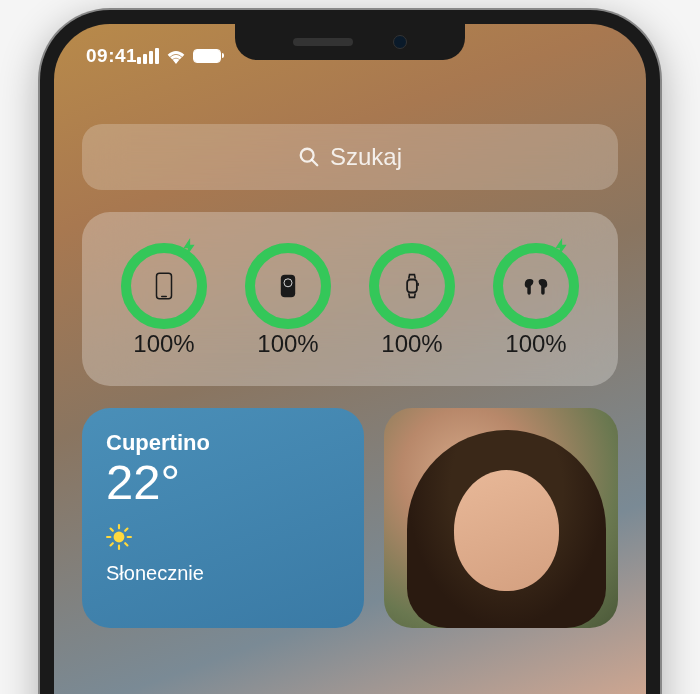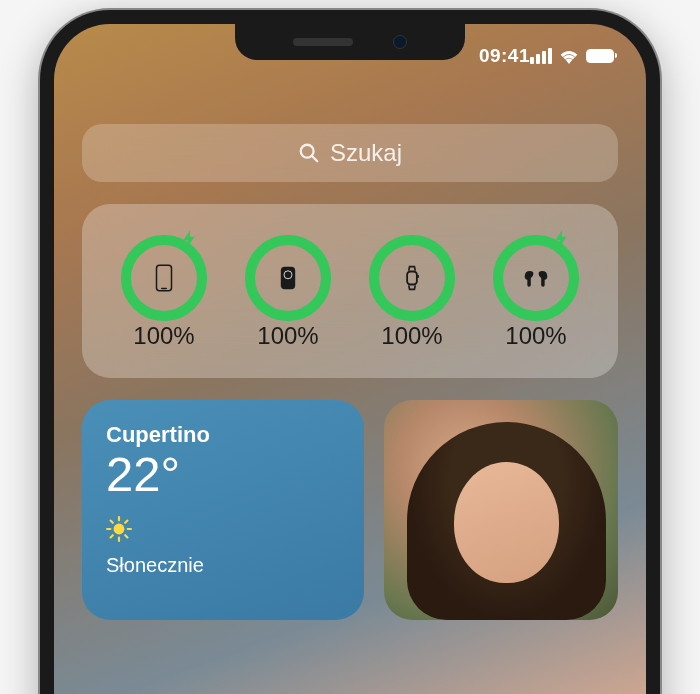--- a/index.html
+++ b/index.html
@@ -59,21 +59,21 @@
       border-radius: 50%;
       border: 1px solid #333;
     }
     .status-bar {
       position: absolute;
       top: 0;
       left: 0;
       right: 0;
       height: 50px;
       display: flex;
-      justify-content: flex-end;
+      justify-content: flex-start;
       align-items: center;
       padding: 14px 32px 0;
       color: #fff;
       font-weight: 600;
       font-size: 19px;
       z-index: 50;
     }
     .status-time { letter-spacing: 0.5px; }
     .status-icons { display: flex; gap: 7px; align-items: center; }
     .signal-bars { display: flex; gap: 2px; align-items: flex-end; }
@@ -86,21 +86,21 @@
 
     .content {
       position: absolute;
       top: 100px;
       left: 0;
       right: 0;
       padding: 0 28px;
     }
     .search-bar {
       width: 100%;
-      height: 58px;
+      height: 66px;
       background: rgba(255,255,255,0.22);
       backdrop-filter: blur(20px);
       border-radius: 20px;
       display: flex;
       align-items: center;
       justify-content: center;
       gap: 10px;
       color: rgba(255,255,255,0.85);
       font-size: 24px;
     }

